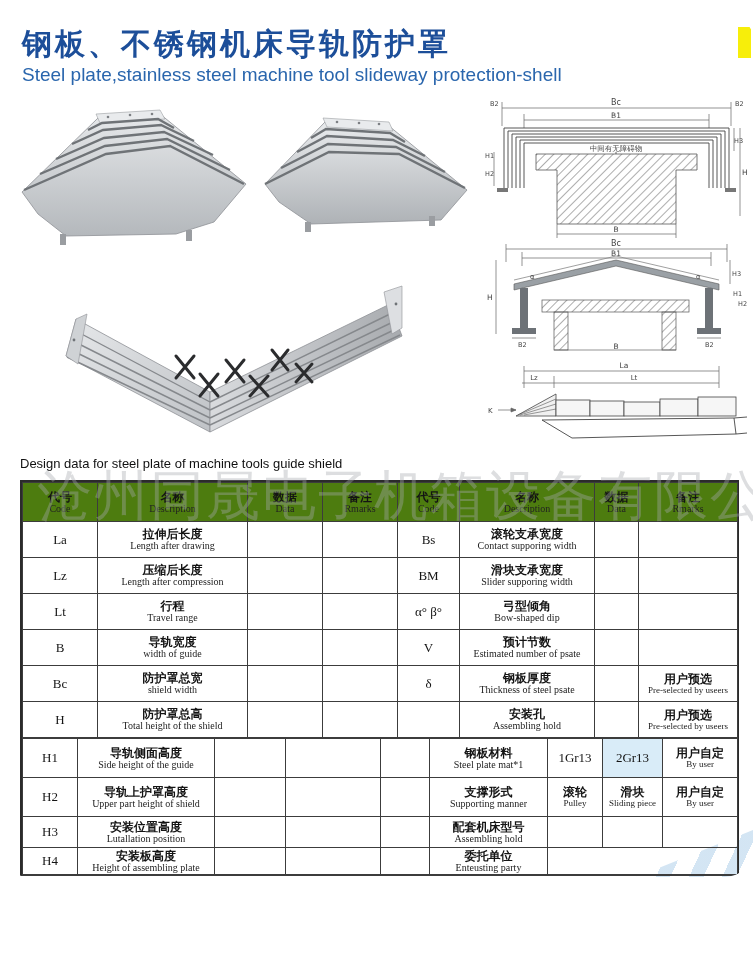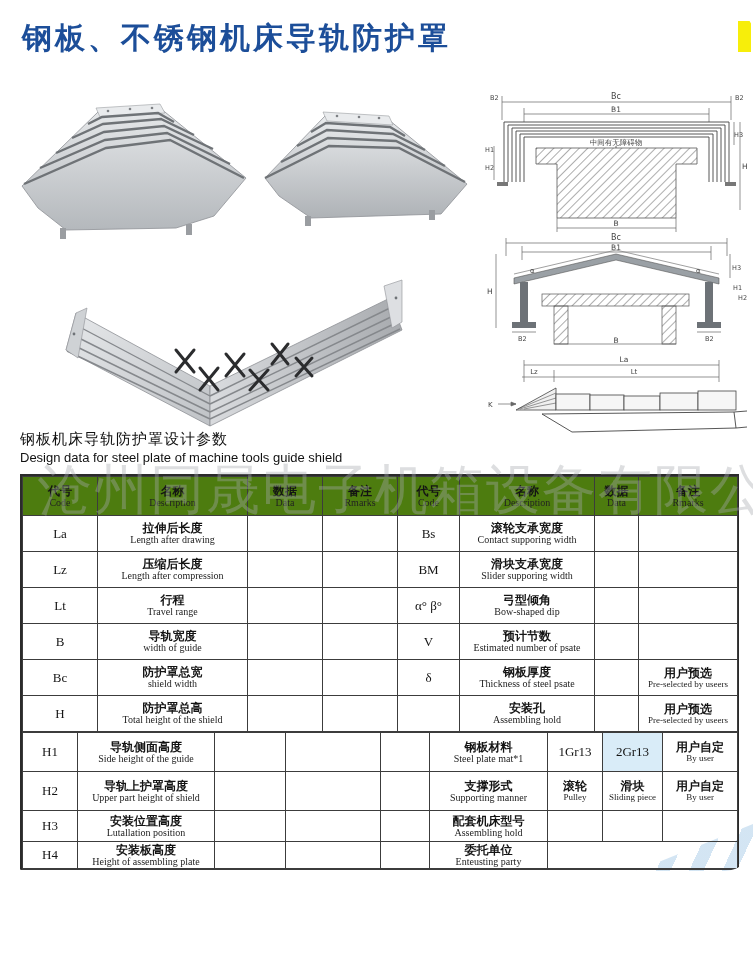--- a/index.html
+++ b/index.html
@@ -1,17 +1,17 @@
 <!DOCTYPE html>
 <html><head>
 <meta charset="utf-8">
 <style>
   html,body{margin:0;padding:0;}
   body{width:753px;height:955px;background:#ffffff;font-family:"Liberation Sans",sans-serif;position:relative;overflow:hidden;}
-  .page{position:absolute;left:0;top:6px;width:753px;height:865px;overflow:hidden;background:#fff;border-radius:28px;}
+  .page{position:absolute;left:0;top:12px;width:753px;height:865px;overflow:hidden;background:#fff;border-radius:28px;}
 
   .title-zh{position:absolute;left:22px;top:12px;font-size:30px;font-weight:bold;color:#1c4e99;letter-spacing:3px;z-index:4;}
   .title-en{position:absolute;left:22px;top:52px;font-size:19px;color:#2a66ad;z-index:4;}
   .tab-yellow{position:absolute;right:2px;top:15px;width:13px;height:31px;background:#f7ee0a;z-index:4;}
 
   .photo,.diagram{position:absolute;z-index:2;}
   svg text{font-family:"DejaVu Sans",sans-serif;fill:#444;}
 
   .sec-zh{position:absolute;left:20px;top:424px;font-size:15px;color:#111;z-index:4;letter-spacing:1px;}
   .sec-en{position:absolute;left:20px;top:444px;font-size:13px;color:#111;z-index:4;}
@@ -46,20 +46,21 @@
   .deco-right{position:absolute;right:0;top:818px;width:340px;height:137px;z-index:0;
     background:repeating-linear-gradient(115deg,rgba(176,208,234,.55) 0 13px,rgba(255,255,255,0) 13px 30px);
     clip-path:polygon(100% 0,100% 100%,0 100%);}
 </style>
 </head>
 <body>
 
 <div class="page">
 
   <div class="title-zh">钢板、不锈钢机床导轨防护罩</div>
+  <div class="title-en">Steel plate,stainless steel machine tool slideway protection-shell</div>
   <div class="tab-yellow"></div>
 
   <svg class="photo" style="left:8px;top:82px;" width="245" height="160" viewBox="0 0 245 160">
     <defs>
       <linearGradient id="pg1" x1="0" y1="0" x2="0" y2="1">
         <stop offset="0" stop-color="#e6e8ea"></stop>
           <stop offset="1" stop-color="#b4b8bc"></stop>
       </linearGradient>
     </defs>
     <polygon points="14,98 90,24 152,20 238,90 206,128 168,140 58,142 30,120" fill="url(#pg1)" stroke="#8e9196" stroke-width="0.8"></polygon>
@@ -240,21 +241,20 @@
       <rect x="106" y="43" width="34" height="15"></rect>
       <rect x="140" y="44" width="36" height="14"></rect>
       <rect x="176" y="41" width="38" height="17"></rect>
       <rect x="214" y="39" width="38" height="19"></rect>
     </g>
     <polygon points="58,62 250,60 252,76 88,80" fill="none" stroke="#444" stroke-width="0.9"></polygon>
     <line x1="250" y1="60" x2="263" y2="59" stroke="#444" stroke-width="0.9"></line>
     <line x1="252" y1="76" x2="263" y2="75" stroke="#444" stroke-width="0.9"></line>
   </svg>
 
-  <div class="sec-zh">钢板机床导轨防护罩设计参数</div>
   <div class="sec-en">Design data for steel plate of machine tools guide shield</div>
 
   <div class="wm-company">沧州同晟电子机箱设备有限公司</div>
 
   <div class="table-frame">
     <table class="ptable">
       <colgroup>
         <col style="width:75px">
           <col style="width:150px">
           <col style="width:75px">

